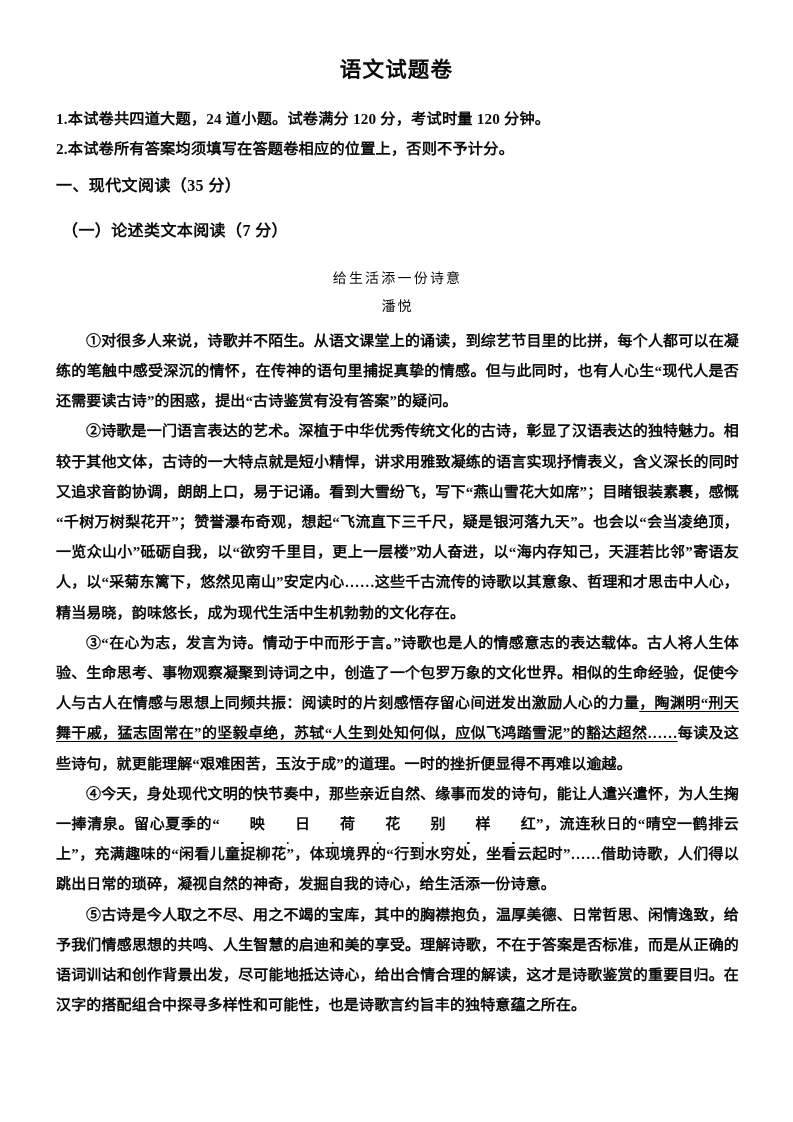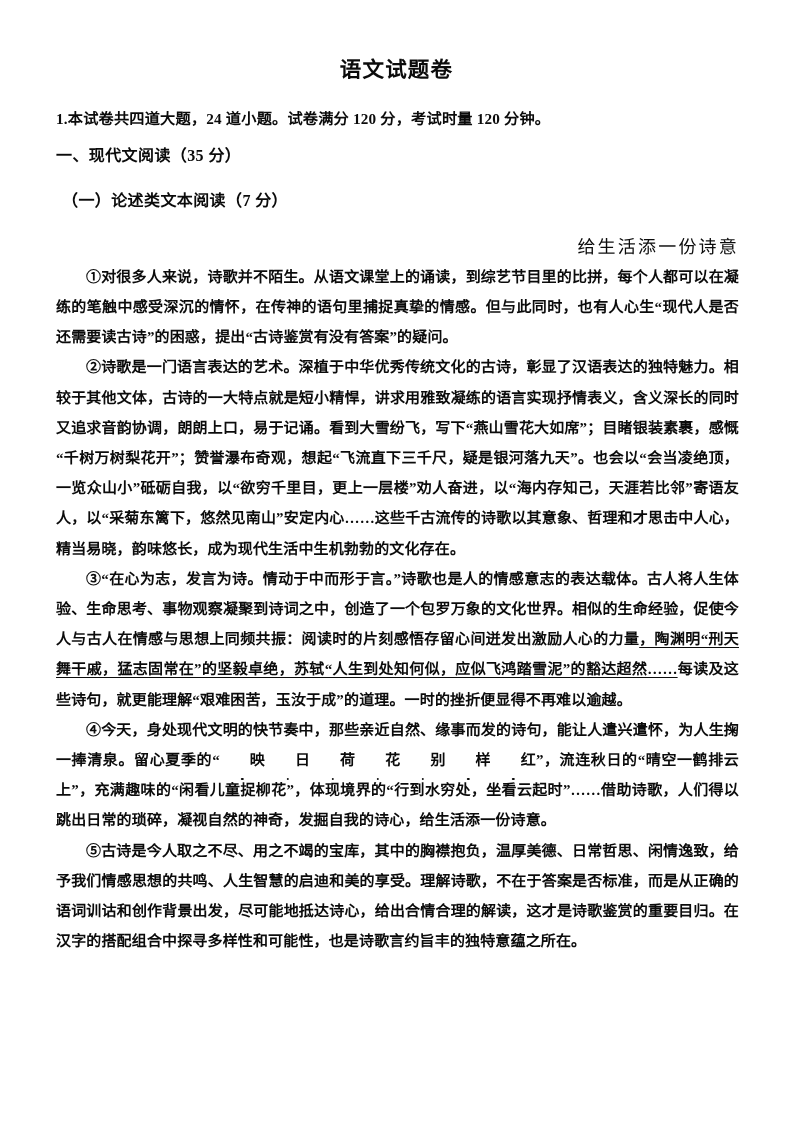--- a/index.html
+++ b/index.html
@@ -70,25 +70,25 @@
     white-space: nowrap;
   }
 
   
   .article {
     margin-top: 18px;
     padding-left: 56px;
     padding-right: 54px;
   }
   .article-title {
-    text-align: right;
-    font-size: 18px;
+    text-align: center;
+    font-size: 14px;
     line-height: 28px;
     letter-spacing: 2.2px;
-    font-family: Liberation Mono, monospace;
+    font-family: Liberation Sans, sans-serif;
   }
   .article-author {
     text-align: center;
     font-size: 14px;
     line-height: 30px;
     letter-spacing: 2px;
     margin-bottom: 4px;
     font-family: "Liberation Serif", "DejaVu Serif", serif;
   }
 
@@ -139,30 +139,32 @@
 </style>
 </head>
 <body>
 
 <div class="page scan">
 
   <h1 class="doc-title">语文试题卷</h1>
 
   <div class="notices">
     <div class="notice-line">1.本试卷共四道大题，24 道小题。试卷满分 120 分，考试时量 120 分钟。</div>
+    <div class="notice-line">2.本试卷所有答案均须填写在答题卷相应的位置上，否则不予计分。</div>
   </div>
 
   <div class="section-heading">一、现代文阅读（35 分）</div>
 
   <div class="subsection-heading">（一）论述类文本阅读（7 分）</div>
 
   <div class="article">
 
     <div class="article-title">给生活添一份诗意</div>
 
+    <div class="article-author">潘悦</div>
 
     <p class="para">①对很多人来说，诗歌并不陌生。从语文课堂上的诵读，到综艺节目里的比拼，每个人都可以在凝练的笔触中感受深沉的情怀，在传神的语句里捕捉真挚的情感。但与此同时，也有人心生“现代人是否还需要读古诗”的困惑，提出“古诗鉴赏有没有答案”的疑问。</p>
 
     <p class="para">②诗歌是一门语言表达的艺术。深植于中华优秀传统文化的古诗，彰显了汉语表达的独特魅力。相较于其他文体，古诗的一大特点就是短小精悍，讲求用雅致凝练的语言实现抒情表义，含义深长的同时又追求音韵协调，朗朗上口，易于记诵。看到大雪纷飞，写下“燕山雪花大如席”；目睹银装素裹，感慨“千树万树梨花开”；赞誉瀑布奇观，想起“飞流直下三千尺，疑是银河落九天”。也会以“会当凌绝顶，一览众山小”砥砺自我，以“欲穷千里目，更上一层楼”劝人奋进，以“海内存知己，天涯若比邻”寄语友人，以“采菊东篱下，悠然见南山”安定内心……这些千古流传的诗歌以其意象、哲理和才思击中人心，精当易晓，韵味悠长，成为现代生活中生机勃勃的文化存在。</p>
 
     <p class="para"><span>③“在心为志，发言为诗。情动于中而形于言。”诗歌也是人的情感意志的表达载体。古人将人生体验、生命思考、事物观察凝聚到诗词之中，创造了一个包罗万象的文化世界。相似的生命经验，促使今人与古人在情感与思想上同频共振：阅读时的片刻感悟存留心间迸发出激励人心的力量</span><span class="u-line">，陶渊明“刑天舞干戚，猛志固常在”的坚毅卓绝，苏轼“人生到处知何似，应似飞鸿踏雪泥”的豁达超然……</span><span>每读及这些诗句，就更能理解“艰难困苦，玉汝于成”的道理。一时的挫折便显得不再难以逾越。</span></p>
 
     <p class="para"><span>④今天，身处现代文明的快节奏中，那些亲近自然、缘事而发的诗句，能让人遣兴遣怀，为人生掬一捧清泉。留心夏季的“</span><span class="dotted"><span class="ch">映</span><span class="ch">日</span><span class="ch">荷</span><span class="ch">花</span><span class="ch">别</span><span class="ch">样</span><span class="ch">红</span></span><span>”，流连秋日的“晴空一鹤排云上”，充满趣味的“闲看儿童捉柳花”，体现境界的“行到水穷处，坐看云起时”……借助诗歌，人们得以跳出日常的琐碎，凝视自然的神奇，发掘自我的诗心，给生活添一份诗意。</span></p>
 
     <p class="para">⑤古诗是今人取之不尽、用之不竭的宝库，其中的胸襟抱负，温厚美德、日常哲思、闲情逸致，给予我们情感思想的共鸣、人生智慧的启迪和美的享受。理解诗歌，不在于答案是否标准，而是从正确的语词训诂和创作背景出发，尽可能地抵达诗心，给出合情合理的解读，这才是诗歌鉴赏的重要目归。在汉字的搭配组合中探寻多样性和可能性，也是诗歌言约旨丰的独特意蕴之所在。</p>

